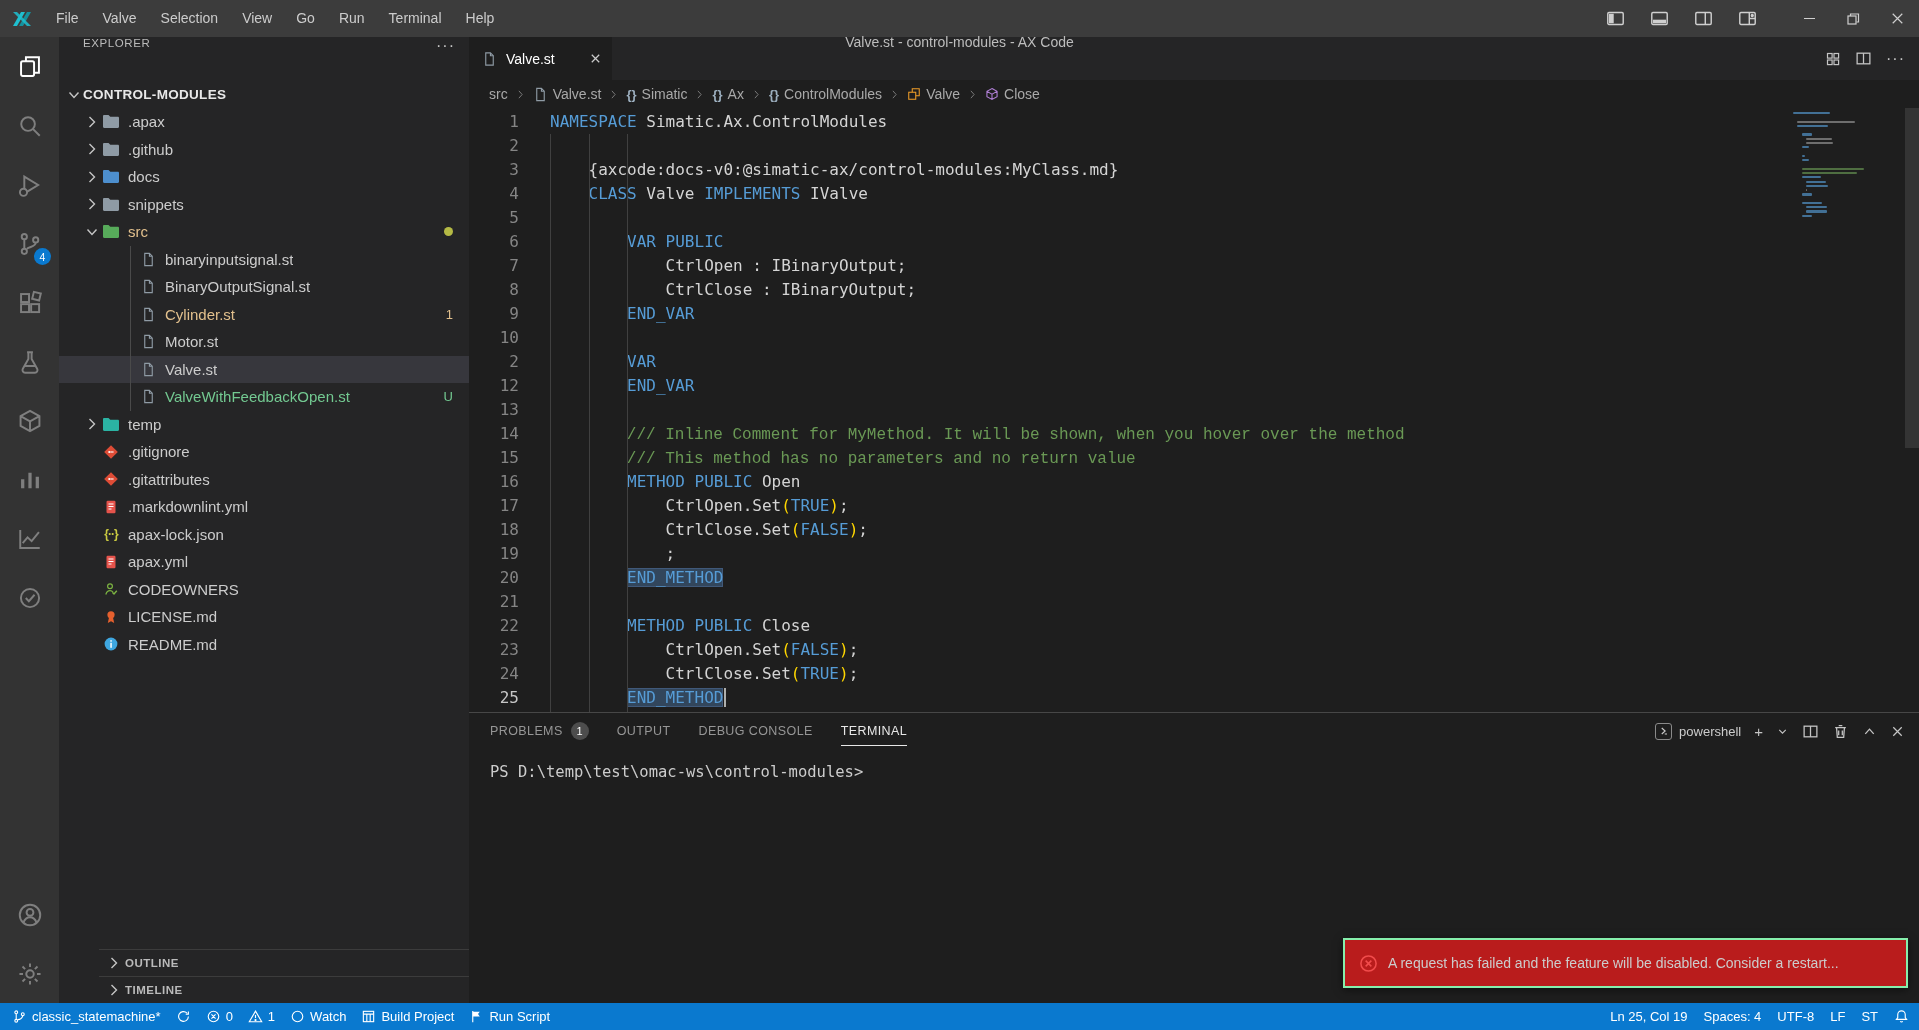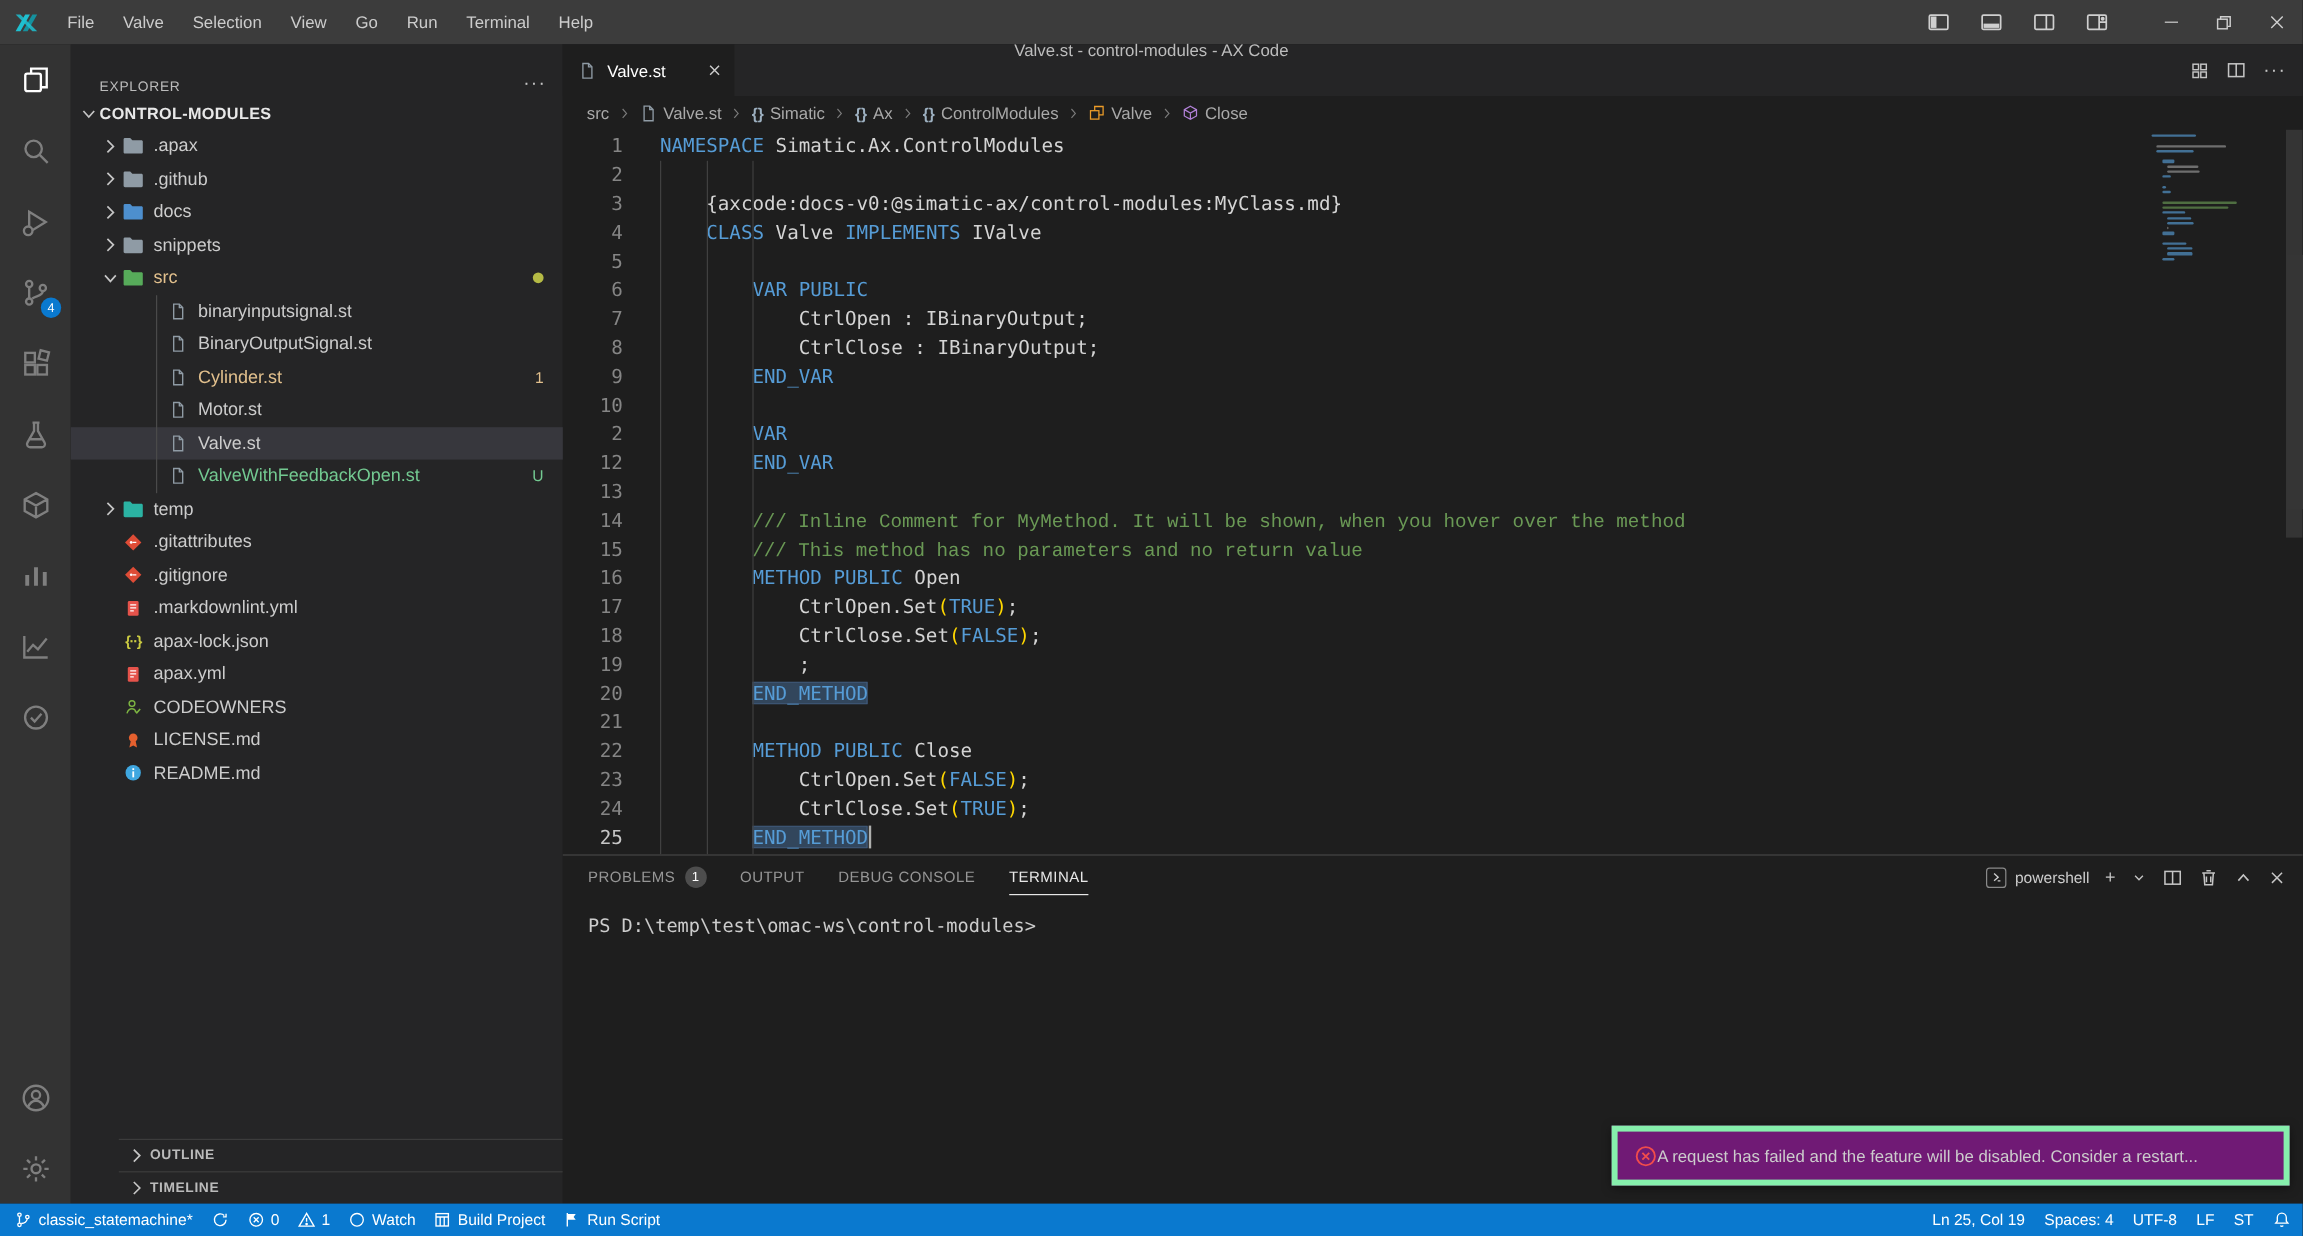--- a/index.html
+++ b/index.html
@@ -24,21 +24,21 @@
   
   .activitybar { width:59px; background:#333333; display:flex; flex-direction:column; flex:0 0 auto; }
   .ab-item { position:relative; height:59px; display:flex; align-items:center; justify-content:center; color:#7f7f7f; }
   .ab-item.active { color:#ffffff; }
   .ab-badge { position:absolute; right:8px; bottom:8px; min-width:17px; height:17px; border-radius:9px;
     background:#0a79cf; color:#fff; font-size:10.5px; display:flex; align-items:center; justify-content:center; padding:0 3px; }
   .ab-spacer { flex:1; }
 
   
   .sidebar { width:410px; background:#252526; flex:0 0 auto; display:flex; flex-direction:column; font-size:15px; }
-  .sb-header { height:42px; display:flex; align-items:flex-end; padding:0 14px 0 24px; flex:0 0 auto; }
+  .sb-header { height:42px; display:flex; align-items:flex-start; padding:0 14px 0 24px; flex:0 0 auto; }
   .sb-header .hdr-label { font-size:11.5px; letter-spacing:.6px; color:#bbbbbb; }
   .sb-dots { margin-left:auto; color:#c5c5c5; font-size:16px; letter-spacing:1px; }
   .sb-root { display:flex; align-items:center; height:27px; font-weight:bold; color:#e8e8e8; font-size:13.5px;
     letter-spacing:.3px; padding-left:6px; margin-top:2px; flex:0 0 auto; }
   .tree { position:relative; flex:0 0 auto; }
   .row { display:flex; align-items:center; height:27.5px; padding-left:24px; cursor:default; white-space:nowrap; }
   .row.sel { background:#37373d; }
   .chev { width:18px; display:flex; justify-content:center; color:#c5c5c5; flex:0 0 auto; }
   .lvl2 { width:37px; flex:0 0 auto; }
   .t-icon { width:20px; height:18px; display:flex; align-items:center; justify-content:center; margin-right:7px; flex:0 0 auto; }
@@ -95,23 +95,23 @@
   .termline { padding:14px 0 0 21px; font-family:"DejaVu Sans Mono","Liberation Mono",monospace; font-size:15.5px; color:#cccccc; }
 
   
   .statusbar { height:27px; background:#0a79cf; display:flex; align-items:center; padding:0 10px 0 12px;
     font-size:13px; color:#ffffff; flex:0 0 auto; }
   .st-item { display:flex; align-items:center; gap:5px; margin-right:15px; white-space:nowrap; }
   .st-right { margin-left:auto; display:flex; align-items:center; }
   .st-right .st-item { margin-right:0; margin-left:16px; }
 
   
-  .toast { position:absolute; right:11px; bottom:42px; width:565px; height:50px; background:#701a75;
-    border:5px solid #86efac; box-shadow:0 2px 8px rgba(0,0,0,.5); display:flex; align-items:center;
-    padding:0 14px; z-index:10; }
+  .toast { position:absolute; right:11px; bottom:42px; width:565px; height:50px; background:#b91c1c;
+    border:2px solid #86efac; box-shadow:0 2px 8px rgba(0,0,0,.5); display:flex; align-items:center;
+    padding:0 14px; gap:10px; z-index:10; }
   .toast-msg { font-size:14px; color:#cccccc; white-space:nowrap; overflow:hidden; text-overflow:ellipsis; }
 
   .json-ico { color:#cbcb41; font-weight:bold; font-size:12px; letter-spacing:-1px; }
   .ns-glyph { color:#9db0c0; font-weight:bold; font-size:13px; }
 </style>
 </head>
 <body>
 
 <div class="window">
 
@@ -438,32 +438,32 @@
           </div>
           <div class="row">
             <span class="chev"></span>
             <span class="t-icon">
               <svg width="16" height="16" viewBox="0 0 16 16" fill="none" stroke="currentColor" stroke-width="1.2">
                 <path d="M8 1.2 L14.8 8 L8 14.8 L1.2 8 Z" fill="#de4c36" stroke="none"></path>
                 <circle cx="6.3" cy="8" r="1.1" fill="#fff" stroke="none"></circle>
                 <path d="M7.4 8h3.2" stroke="#fff" stroke-width="1.1"></path>
               </svg>
             </span>
-            <span class="t-label">.gitattributes</span>
+            <span class="t-label">.gitignore</span>
           </div>
           <div class="row">
             <span class="chev"></span>
             <span class="t-icon">
               <svg width="16" height="16" viewBox="0 0 16 16" fill="none" stroke="currentColor" stroke-width="1.2">
                 <path d="M8 1.2 L14.8 8 L8 14.8 L1.2 8 Z" fill="#de4c36" stroke="none"></path>
                 <circle cx="6.3" cy="8" r="1.1" fill="#fff" stroke="none"></circle>
                 <path d="M7.4 8h3.2" stroke="#fff" stroke-width="1.1"></path>
               </svg>
             </span>
-            <span class="t-label">.gitignore</span>
+            <span class="t-label">.gitattributes</span>
           </div>
           <div class="row">
             <span class="chev"></span>
             <span class="t-icon">
               <svg width="16" height="16" viewBox="0 0 16 16" fill="none" stroke="currentColor" stroke-width="1.2">
                 <rect x="3.5" y="1.8" width="9" height="12.4" rx="1.2" fill="#e5534b" stroke="none"></rect>
                 <path d="M5.5 5h5 M5.5 7.5h5 M5.5 10h3" stroke="#fff" stroke-width="1.1"></path>
               </svg>
             </span>
             <span class="t-label">.markdownlint.yml</span>

